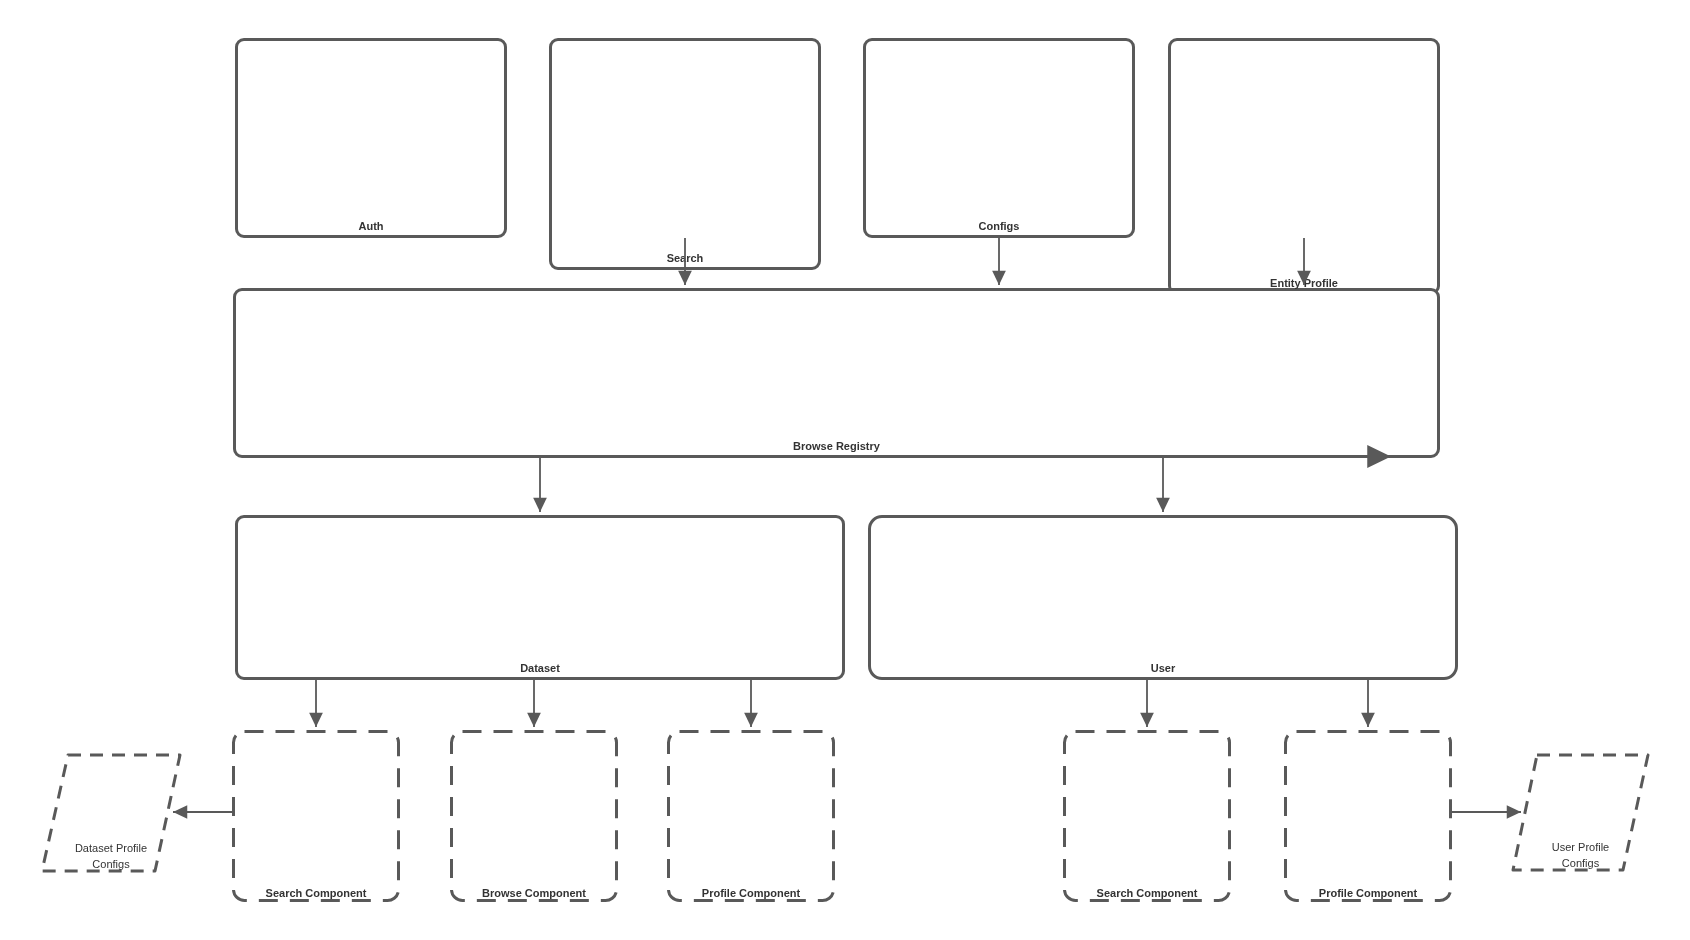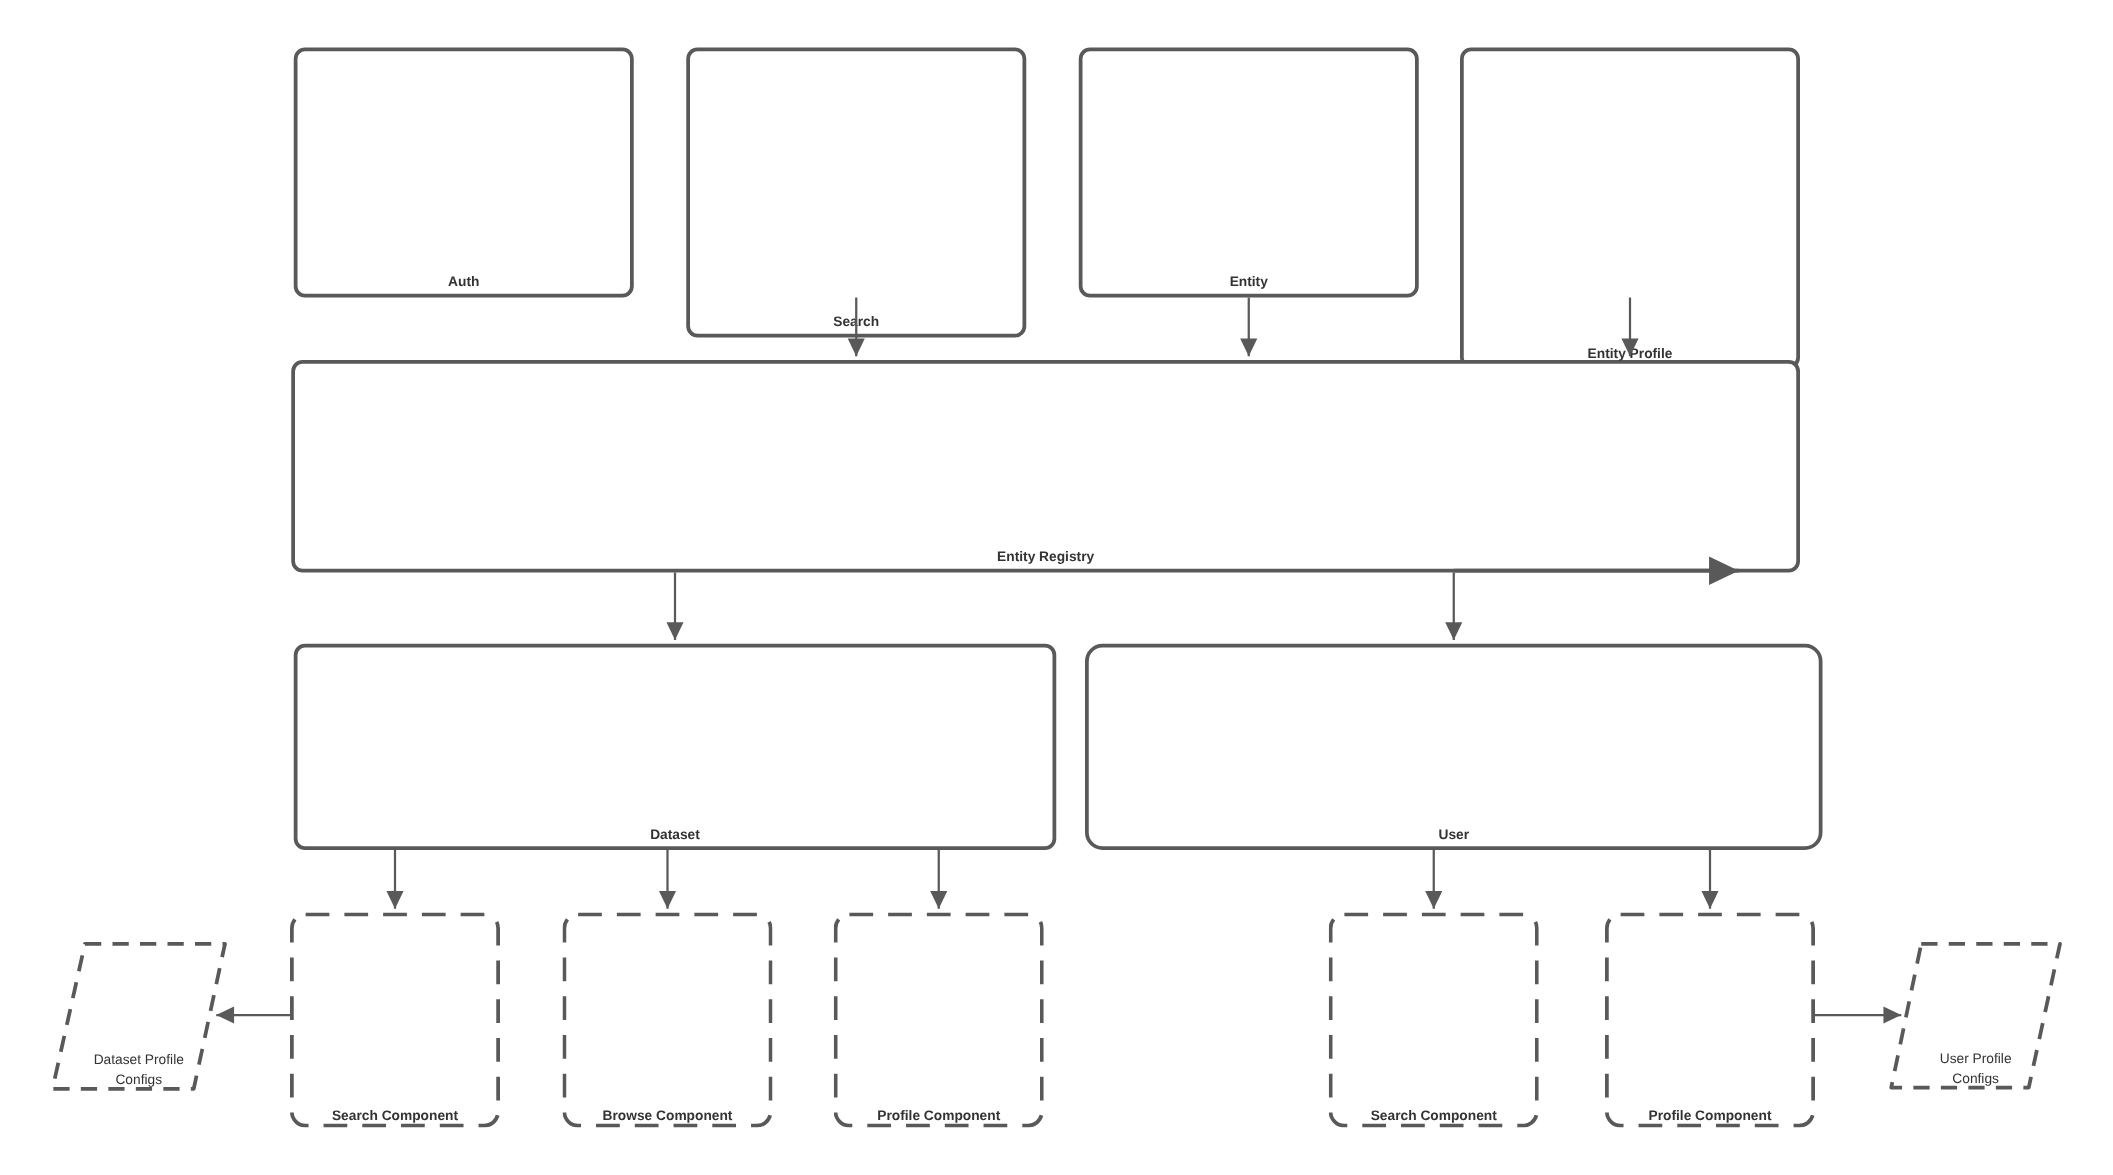--- a/index.html
+++ b/index.html
@@ -70,29 +70,29 @@
 
   <div class="node solid-box" style="left:235px; top:38px; width:272px; height:200px;">
     <span class="lbl">Auth</span>
   </div>
 
   <div class="node solid-box" style="left:549px; top:38px; width:272px; height:232px;">
     <span class="lbl">Search</span>
   </div>
 
   <div class="node solid-box" style="left:863px; top:38px; width:272px; height:200px;">
-    <span class="lbl">Entity</span>
+    <span class="lbl">Configs</span>
   </div>
 
   <div class="node solid-box" style="left:1168px; top:38px; width:272px; height:257px;">
     <span class="lbl">Entity Profile</span>
   </div>
 
   <div class="node solid-box" style="left:233px; top:288px; width:1207px; height:170px;">
-    <span class="lbl">Entity Registry</span>
+    <span class="lbl">Browse Registry</span>
   </div>
 
   <div class="node solid-box" style="left:235px; top:515px; width:610px; height:165px;">
     <span class="lbl">Dataset</span>
   </div>
 
   <div class="node solid-box" style="left:868px; top:515px; width:590px; height:165px;border-radius:14px;">
     <span class="lbl">User</span>
   </div>
 

